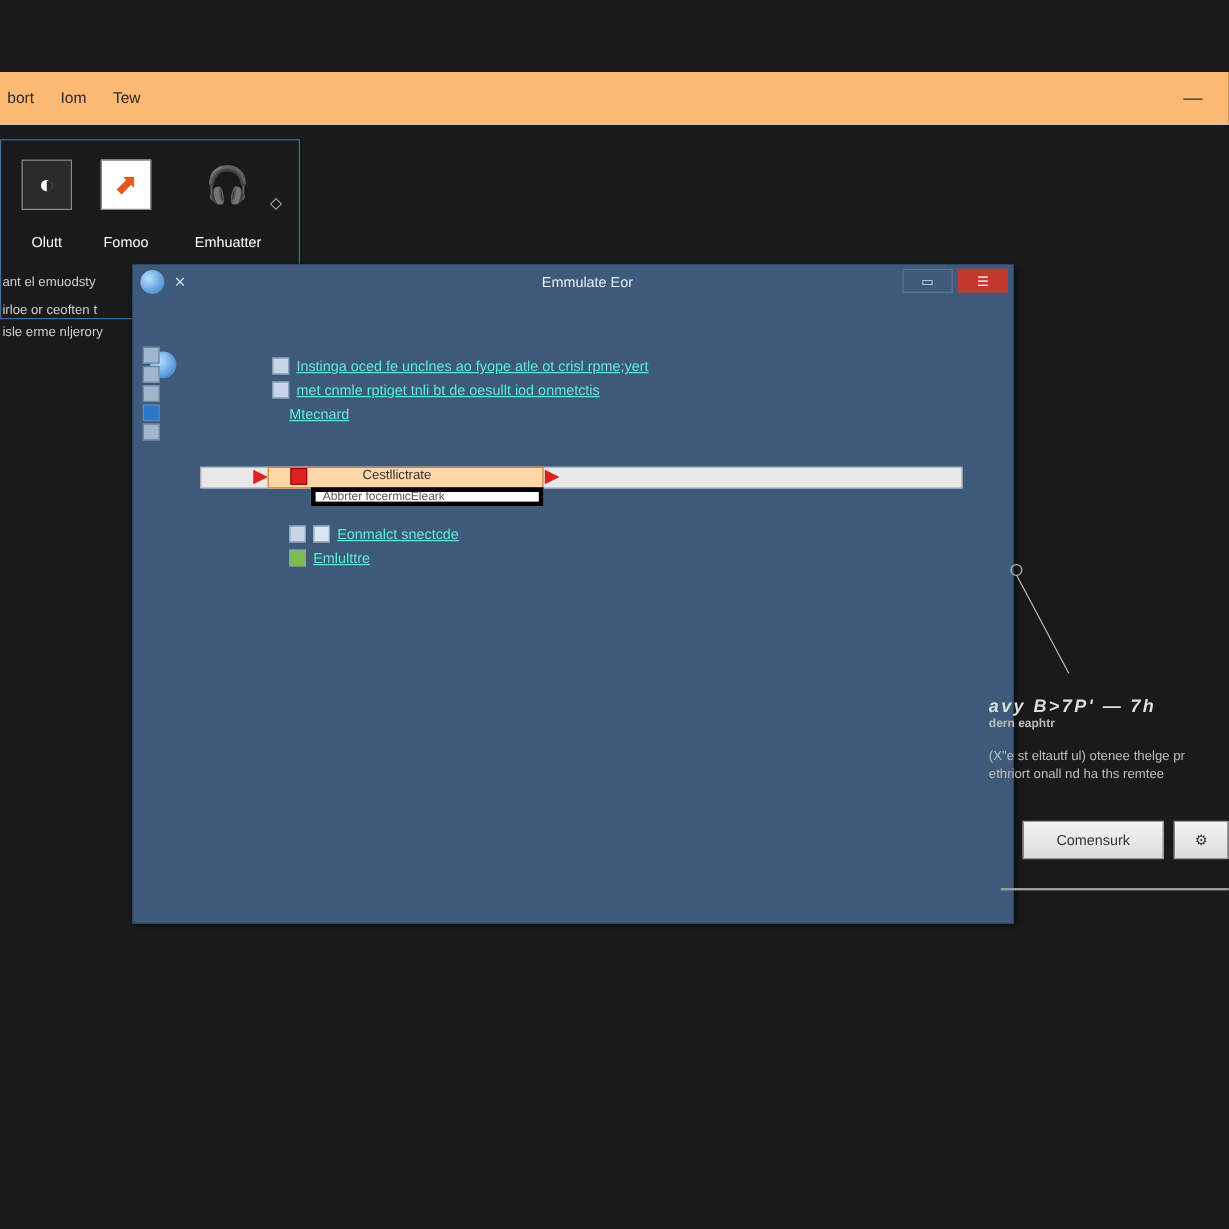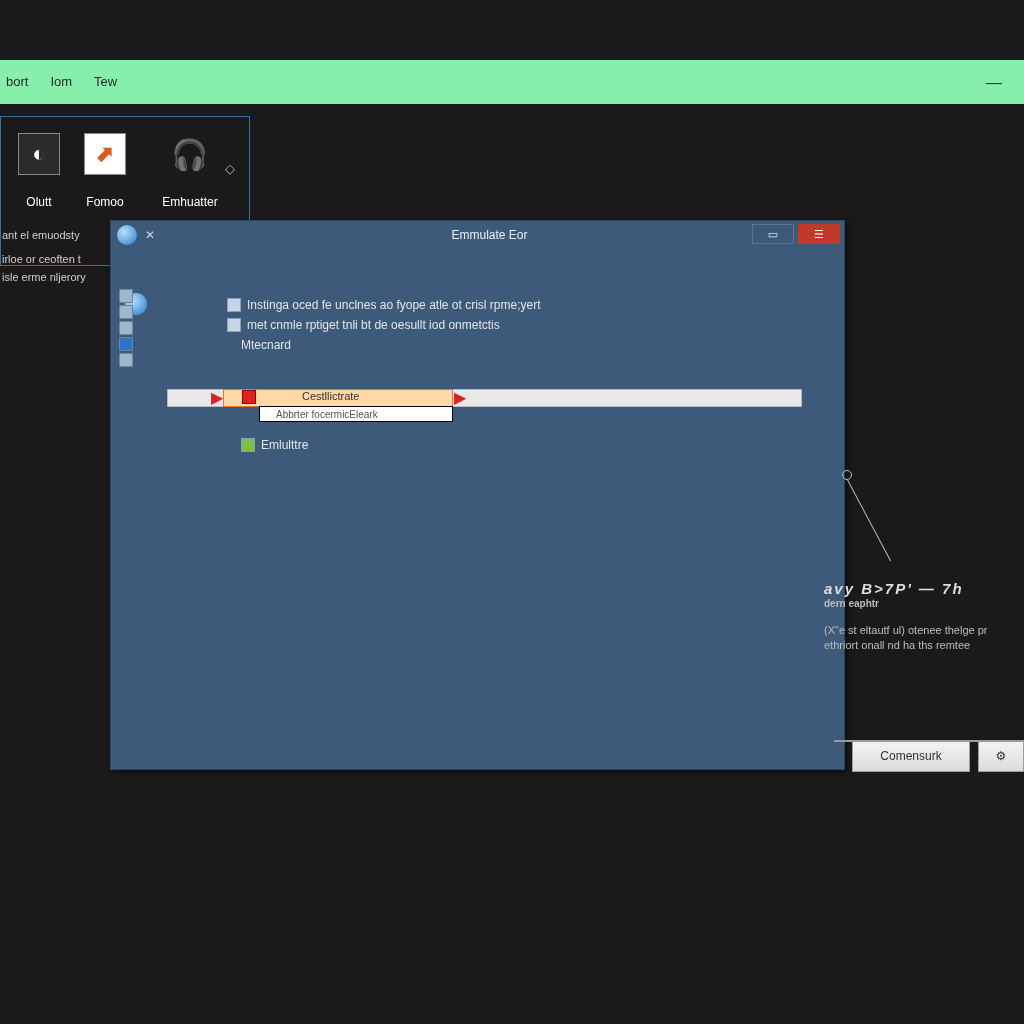--- a/index.html
+++ b/index.html
@@ -1,21 +1,21 @@
 <!DOCTYPE html>
 <html><head>
 <meta charset="utf-8">
 <style>
   * { box-sizing: border-box; margin: 0; padding: 0; font-family: "Segoe UI", Tahoma, sans-serif; }
   html, body { width: 1024px; height: 1024px; overflow: hidden; background: #1a1a1a; }
 
   
   .menubar {
     position: absolute; left: 0; top: 60px; width: 1024px; height: 44px;
-    background: #86efac; border-bottom: 1px solid #c9c9c9;
+    background: #fdba74; border-bottom: 1px solid #c9c9c9;
     display: flex; align-items: center; gap: 22px; padding-left: 6px;
     font-size: 13px; color: #2a2a2a;
   }
   .menubar .menu-item { cursor: default; }
   .menubar .minimize-dash { position: absolute; right: 22px; top: 14px; font-size: 16px; color: #333; }
 
   
   .launcher {
     position: absolute; left: 0; top: 116px; width: 250px; height: 150px;
     border: 1px solid #3a6ea5; background: #1a1a1a;
@@ -56,44 +56,44 @@
   .lefticons .ic { width: 14px; height: 14px; background:#9fb6cc; border:1px solid #6c86a0; }
   .lefticons .ic.blue { background:#2a77c9; }
 
   .info-icon { width:22px; height:22px; border-radius:50%; background:radial-gradient(circle at 35% 35%, #b7e0ff, #2a77c9); position:absolute; left:14px; top:44px; }
 
   
   .tree { position:absolute; left:56px; top:46px; right:16px; }
   .tree-row { display:flex; align-items:center; gap:6px; height:20px; padding-left: 60px; }
   .tree-row .ic { width:14px; height:14px; background:#c6d4e3; border:1px solid #88a2bd; display:inline-block; flex:none; }
   .tree-row .ic2 { width:14px; height:14px; background:#dbe6f1; border:1px solid #88a2bd; display:inline-block; flex:none; }
-  .tree-row span.lbl { color:#e5e5e5; }
+  .tree-row span.lbl { color:#5eead4;text-decoration:underline; }
   .tree-row.indent1 { padding-left: 74px; text-align: right; }
 
   
   .highlight-wrap { position:absolute; left:0; top:140px; right:0; }
   .strip { height: 18px; background: #e8e8e8; border:1px solid #b8b8b8; margin-left:56px; margin-right:42px; }
   .hl { position:absolute; left:112px; top:0; width: 230px; height:18px; background:#ffd7a8; border:1px solid #e07a2a; display:flex; align-items:flex-start;gap:42px; }
   .hl .ic { width:14px; height:14px; background:#d22; margin:0 4px 0 18px; border:1px solid #900; }
   .hl .lbl { font-size:11px; color:#333; }
   .arrow-r { position:absolute; left:100px; top:0; color:#d22; font-size:16px; line-height:18px; }
   .arrow-r2 { position:absolute; left:343px; top:0; color:#d22; font-size:16px; line-height:18px; }
-  .sub-hl { position:absolute; left:148px; top:17px; height:16px; width:194px; background:#fff; border:1px solid #000000; font-size:10px; color:#555; padding-left:16px; display:flex; align-items:center; }
+  .sub-hl { position:absolute; left:148px; top:17px; height:16px; width:194px; background:#fff; border:4px solid #000000; font-size:10px; color:#555; padding-left:6px; display:flex; align-items:center; }
 
   
   .side-right {
     position:absolute; right:0; top:460px; width:200px; color:#e0e0e0; font-size:11px;
   }
   .side-right .callout-dot { position:absolute; left:18px; top:10px; width:10px; height:10px; border:1px solid #bbb; border-radius:50%; }
   .side-right .call-line { position:absolute; left:23px; top:20px; width:1px; height:92px; background:#bbb; transform: rotate(-28deg); transform-origin: top left; }
   .side-right .formula { margin-top:120px; font-family: "Times New Roman", serif; font-style:italic; font-size:15px; letter-spacing:2px; color:#ddd;font-weight:bold; }
   .side-right .formula small { font-size:10px; display:block; color:#bbb; font-style:normal; letter-spacing:0; }
   .side-right .paragraph { margin-top:14px; line-height:15px; color:#bdbdbd; }
 
-  .btnrow { position:absolute; right:0; top:740px; display:flex; gap:8px; }
+  .btnrow { position:absolute; right:0; top:684px; display:flex; gap:8px; }
   .btn { height:32px; min-width:118px; background:linear-gradient(#f4f4f4,#dcdcdc); border:1px solid #9c9c9c; font-size:12px; color:#333; display:flex; align-items:center; justify-content:center; padding:0 14px; }
   .btn.icon-only { min-width:46px; }
   .underline { position:absolute; right:0; top:740px; width:190px; height:2px; background:#9c9c9c; }
 </style>
 </head>
 <body>
 
 <div class="menubar">
   <span class="menu-item">bort</span>
   <span class="menu-item">Iom</span>
@@ -167,20 +167,25 @@
         <span class="lbl">Cestllictrate</span>
       </div>
       <span class="arrow-r2">▶</span>
       <div class="sub-hl">
         <span>Abbrter focermicEleark</span>
       </div>
     </div>
 
     <div style="position:absolute; left:56px; top:186px; right:16px;">
       <div class="tree-row indent1">
+        <span class="ic"></span>
+        <span class="ic2"></span>
+        <span class="lbl">Eonmalct snectcde</span>
+      </div>
+      <div class="tree-row indent1">
         <span class="ic" style="background:#7bbf4a;"></span>
         <span class="lbl">Emlulttre</span>
       </div>
     </div>
   </div>
 </div>
 
 <div class="side-right">
   <span class="callout-dot"></span>
   <span class="call-line"></span>

